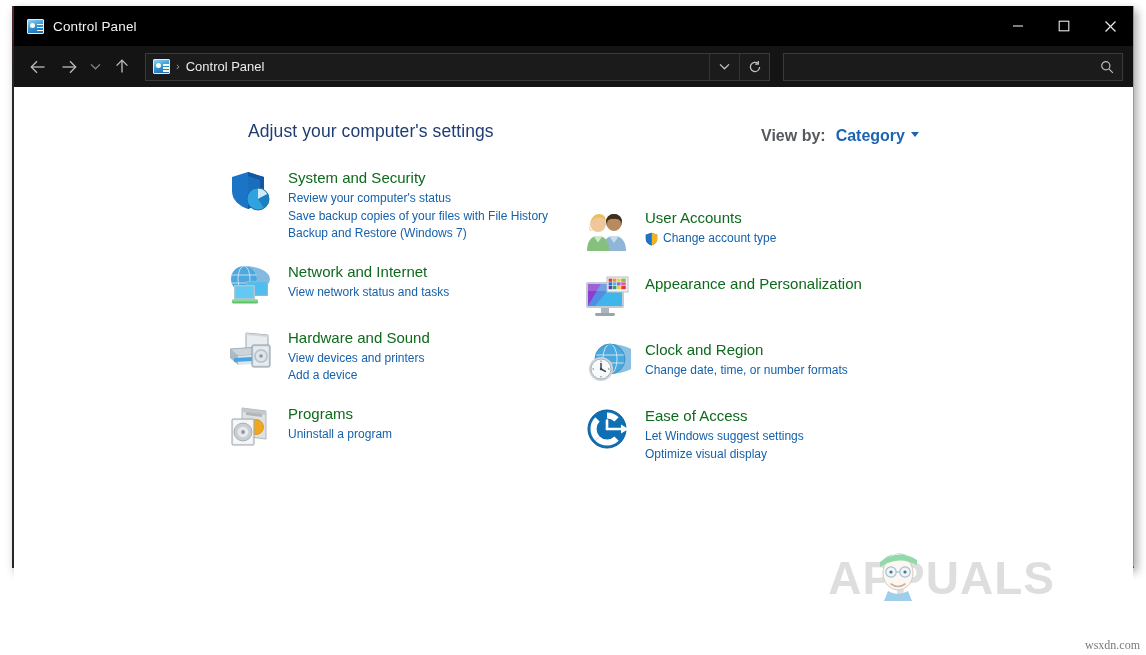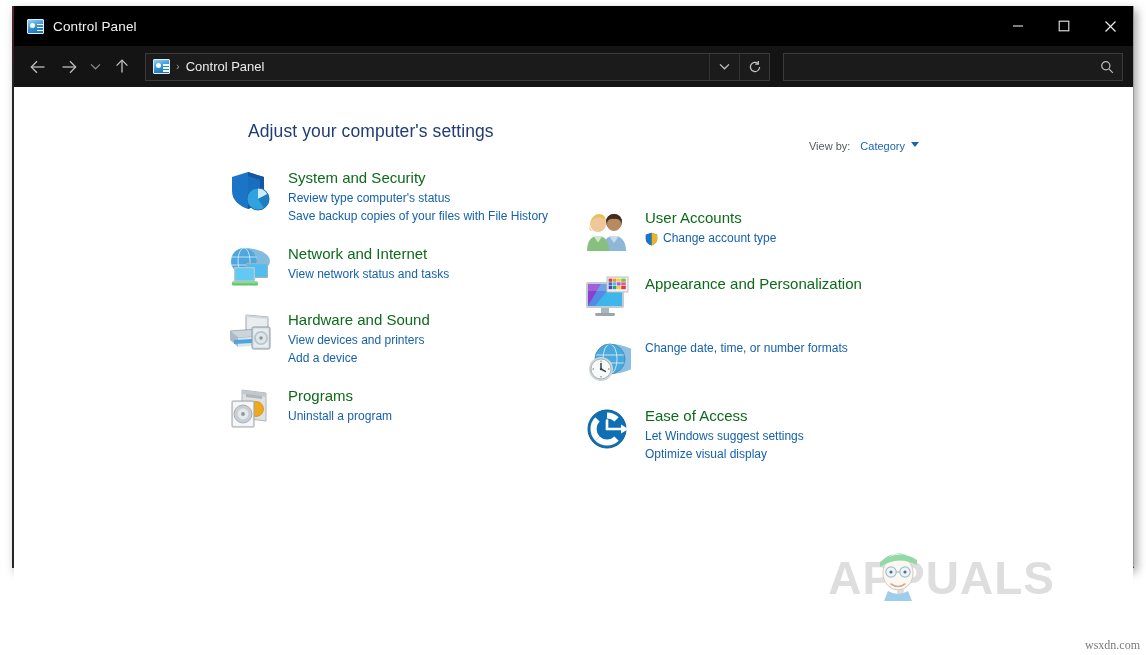--- a/index.html
+++ b/index.html
@@ -183,25 +183,26 @@
     font-size: 17.5px;
     color: #1f3c74;
     font-family: "Liberation Sans", sans-serif;
     letter-spacing: .1px;
     margin-left: 22px;
   }
 
   #viewby {
     position: absolute;
     right: 214px;
-    top: 53px;
+    top: 40px;
     display: flex;
     align-items: baseline;
     gap: 10px;
-    font-size: 11px;
+    font-size: 16px;
+    font-weight: bold;
   }
   #viewby-label { color: #555a5e; }
   #viewby-value {
     color: #1c64b0;
     display: inline-flex;
     align-items: center;
     gap: 6px;
   }
   #viewby-caret {
     display: inline-block;
@@ -399,22 +400,23 @@
       <path d="M22 5 L38 10 L38 24 C38 33 31 39 22 42 Z" fill="#1257a0"></path>
       <path d="M22 9 L34 12.8 L34 24 C34 31 28.6 35.8 22 38.4 Z" fill="#1f82d6" opacity=".55"></path>
       <circle cx="32" cy="32" r="11" fill="#2ea3e0"></circle>
       <path d="M32 32 L32 21 A11 11 0 0 1 41.5 27 Z" fill="#cfeaf8"></path>
       <path d="M32 32 L41.5 27 A11 11 0 0 1 38 41 Z" fill="#1e7fc0"></path>
       <circle cx="32" cy="32" r="11" fill="none" stroke="#1a6fae" stroke-width="1"></circle>
     </svg>
             </div>
             <div class="cat-text">
               <div class="cat-title">System and Security</div>
-              <span class="cat-link">Review type computer's status</span>
+              <span class="cat-link">Review your computer's status</span>
               <span class="cat-link">Save backup copies of your files with File History</span>
+              <span class="cat-link">Backup and Restore (Windows 7)</span>
             </div>
           </div>
           <div class="category">
             <div class="cat-icon">
     <svg class="icon-svg" viewBox="0 0 48 48" aria-hidden="true">
       <circle cx="18" cy="18" r="13" fill="#4fa8dd"></circle>
       <path d="M18 5 A13 13 0 0 1 18 31 A18 9 0 0 0 18 5 Z" fill="#2e8ec9" opacity=".6"></path>
       <path d="M5.6 14 H30.4 M5.6 22 H30.4" stroke="#d8eefb" stroke-width="1" fill="none" opacity=".8"></path>
       <ellipse cx="18" cy="18" rx="6" ry="13" fill="none" stroke="#d8eefb" stroke-width="1" opacity=".8"></ellipse>
       <rect x="20" y="20" width="22" height="15" rx="1" fill="#9fb3bf"></rect>
@@ -551,20 +553,21 @@
         <line x1="18" y1="37" x2="18" y2="38.5"></line>
         <line x1="9.5" y1="30" x2="11" y2="30"></line>
         <line x1="25" y1="30" x2="26.5" y2="30"></line>
       </g>
       <line x1="18" y1="30" x2="18" y2="24.5" stroke="#3c464d" stroke-width="1.5" stroke-linecap="round"></line>
       <line x1="18" y1="30" x2="22.4" y2="32.4" stroke="#3c464d" stroke-width="1.5" stroke-linecap="round"></line>
       <circle cx="18" cy="30" r="1.2" fill="#3c464d"></circle>
     </svg>
             </div>
             <div class="cat-text">
+              <div class="cat-title">Clock and Region</div>
               <span class="cat-link">Change date, time, or number formats</span>
             </div>
           </div>
           <div class="category">
             <div class="cat-icon">
     <svg class="icon-svg" viewBox="0 0 48 48" aria-hidden="true">
       <circle cx="24" cy="24" r="19" fill="#0f6fb5"></circle>
       <circle cx="24" cy="24" r="19" fill="none" stroke="#0a5b96" stroke-width="1"></circle>
       <g fill="#ffffff">
         <path d="M24 7.5 a16.5 16.5 0 0 1 11.7 4.8 l-4.3 4.3 A10.4 10.4 0 0 0 24 13.6 Z"></path>

